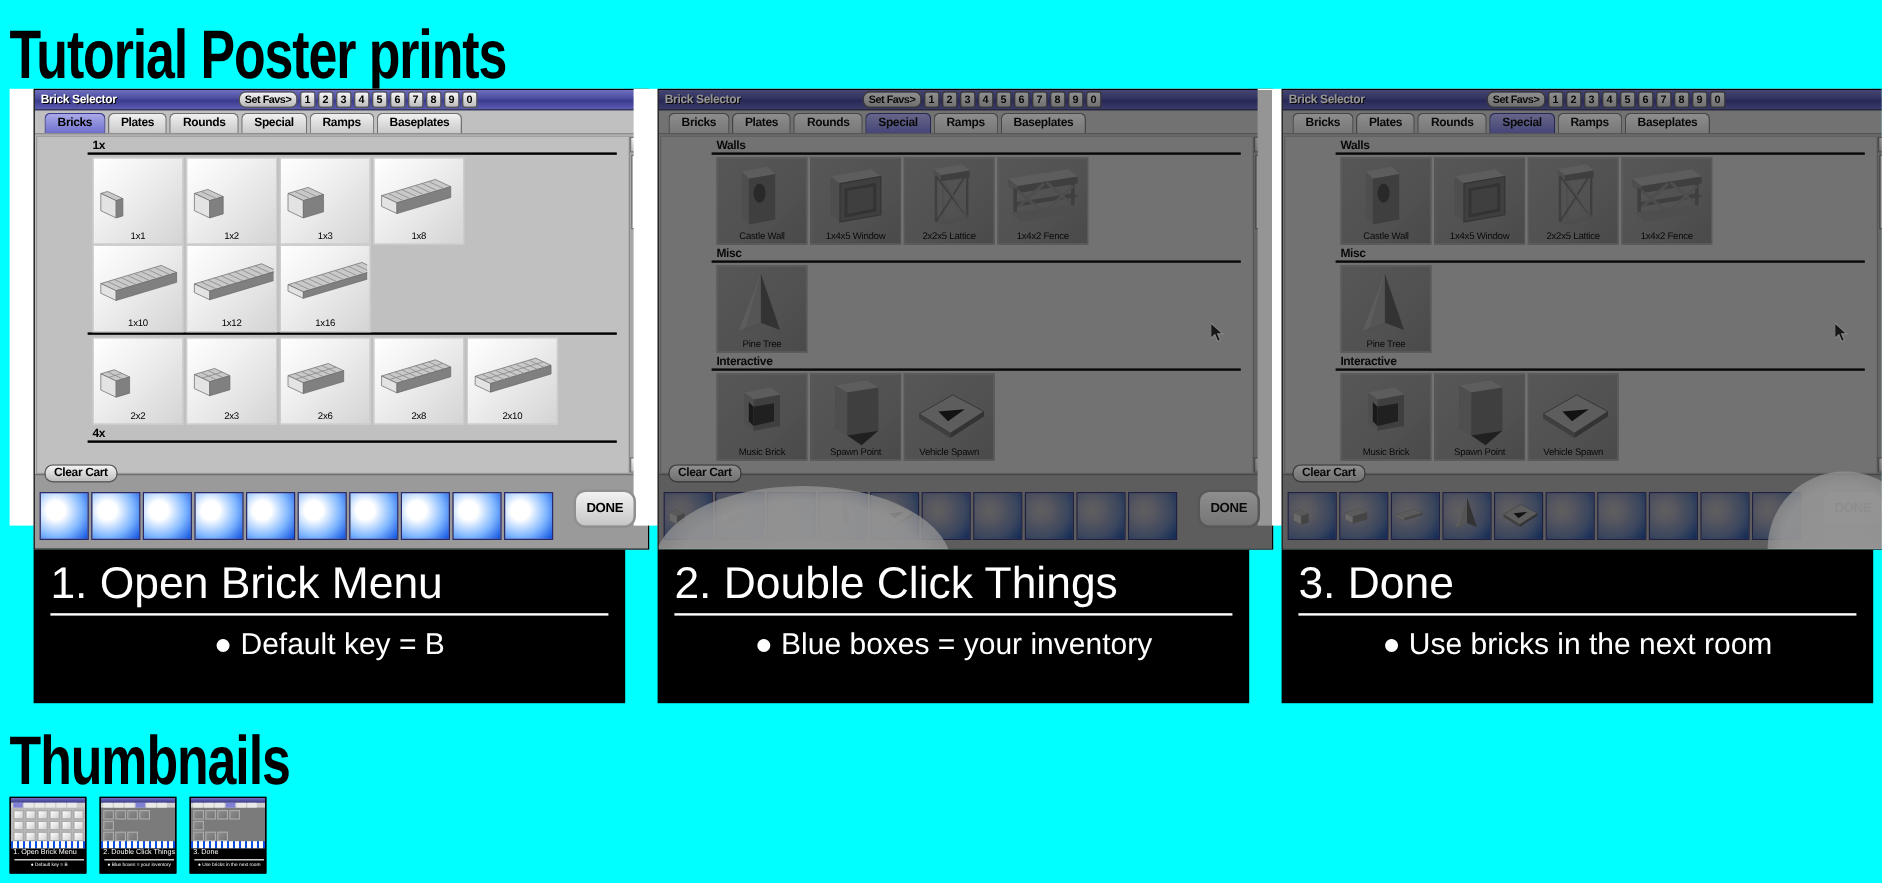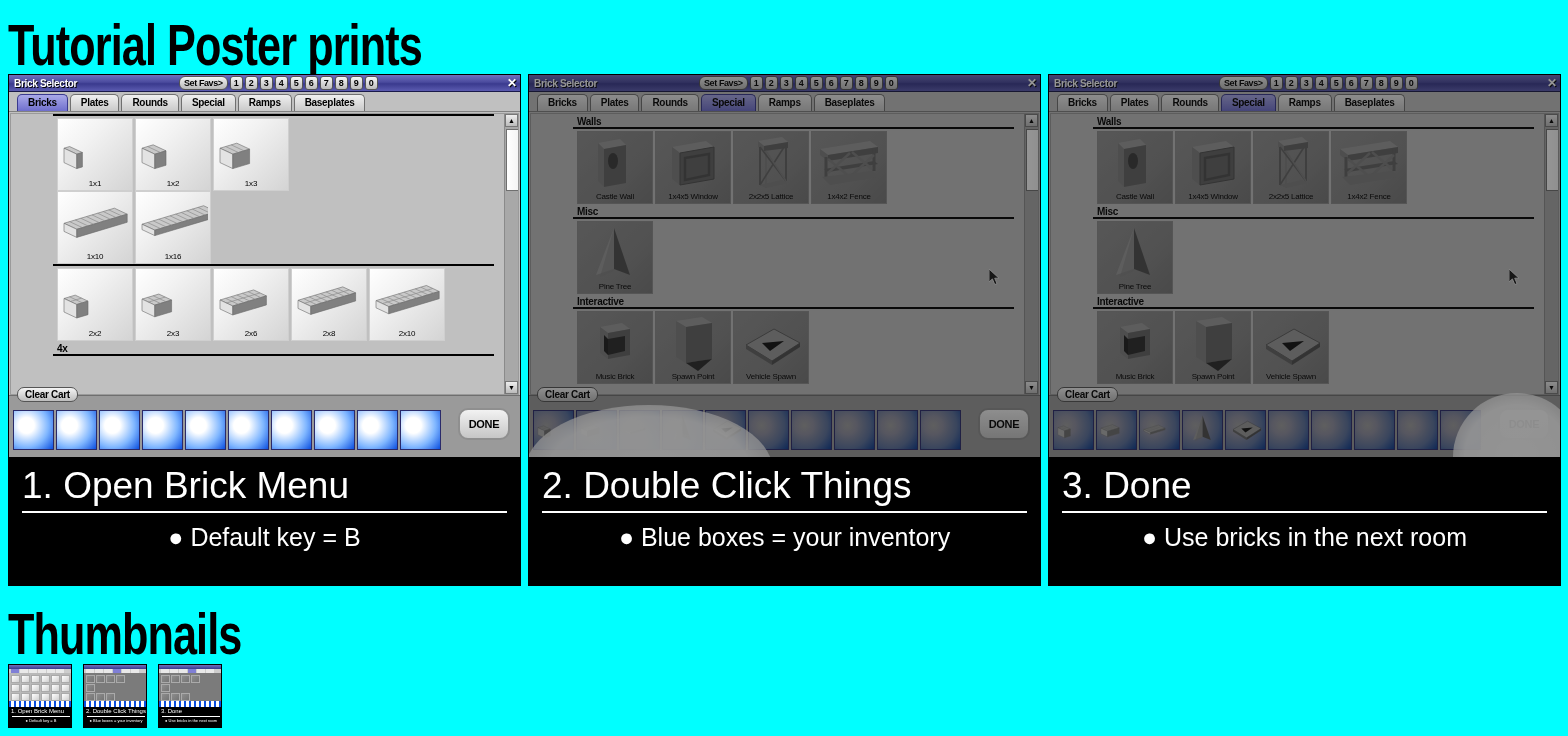--- a/index.html
+++ b/index.html
@@ -24,21 +24,22 @@
   }
   #title-main { left: 8px; top: 11px; font-size: 47px; }
   #title-thumbs { left: 8px; top: 600px; font-size: 47px; }
 
   
   .panel {
     position: absolute;
     width: 513px;
     height: 364px;
     top: 74px;
-    background: #f9a8d4;
+    background: #ffffff;
+    padding-left: 20px;
   }
   #panel-1 { left: 8px; }
   #panel-2 { left: 528px; }
   #panel-3 { left: 1048px; }
 
   .window {
     position: relative;
     width: 513px;
     height: 384px;
     background: #c0c0c0;
@@ -294,20 +295,21 @@
           <div class="tabs">
             <div class="tab active">Bricks</div>
             <div class="tab">Plates</div>
             <div class="tab">Rounds</div>
             <div class="tab">Special</div>
             <div class="tab">Ramps</div>
             <div class="tab">Baseplates</div>
           </div>
           <div class="pane">
             <div class="pane-inner">
+              <div class="group-label">1x</div>
               <div class="group-rule"></div>
               <div class="brick-row">
                 <div class="brick-cell">
                   <div class="art">
                     <svg width="70" height="52" viewBox="0 0 70 52">
                       <polygon points="4,23.2 9.600000000000001,21.52 22.400000000000002,27.52 16.8,29.2" fill="#c9c9c9" stroke="#6a6a6a" stroke-width="0.6"></polygon>
                       <polygon points="4,23.2 16.8,29.2 16.8,43.6 4,37.6" fill="#e3e3e3" stroke="#6a6a6a" stroke-width="0.6"></polygon>
                       <polygon points="16.8,29.2 22.400000000000002,27.52 22.400000000000002,41.92 16.8,43.6" fill="#808080" stroke="#6a6a6a" stroke-width="0.6"></polygon>
                     </svg>
                   </div>
@@ -328,40 +330,76 @@
                   <div class="art">
                     <svg width="70" height="52" viewBox="0 0 70 52">
                       <polygon points="4,23.2 20.8,18.16 33.6,24.16 16.8,29.2" fill="#c9c9c9" stroke="#6a6a6a" stroke-width="0.6"></polygon>
                       <polygon points="4,23.2 16.8,29.2 16.8,43.6 4,37.6" fill="#e3e3e3" stroke="#6a6a6a" stroke-width="0.6"></polygon>
                       <polygon points="16.8,29.2 33.6,24.16 33.6,38.56 16.8,43.6" fill="#808080" stroke="#6a6a6a" stroke-width="0.6"></polygon>
                       <line x1="9.6" y1="21.52" x2="22.4" y2="27.52" stroke="#8d8d8d" stroke-width="0.7"></line>
                       <line x1="15.2" y1="19.84" x2="28" y2="25.84" stroke="#8d8d8d" stroke-width="0.7"></line>
                     </svg>
                   </div>
                   <div class="cap">1x3</div>
+                </div>
+                <div class="brick-cell">
+                  <div class="art">
+                    <svg width="70" height="52" viewBox="0 0 70 52">
+                      <polygon points="4,25 48.800000000000004,11.559999999999999 61.60000000000001,17.56 16.8,31" fill="#c9c9c9" stroke="#6a6a6a" stroke-width="0.6"></polygon>
+                      <polygon points="4,25 16.8,31 16.8,40 4,34" fill="#e3e3e3" stroke="#6a6a6a" stroke-width="0.6"></polygon>
+                      <polygon points="16.8,31 61.60000000000001,17.56 61.60000000000001,26.56 16.8,40" fill="#808080" stroke="#6a6a6a" stroke-width="0.6"></polygon>
+                      <line x1="9.600000000000001" y1="23.32" x2="22.400000000000002" y2="29.32" stroke="#8d8d8d" stroke-width="0.7"></line>
+                      <line x1="15.200000000000001" y1="21.64" x2="28" y2="27.64" stroke="#8d8d8d" stroke-width="0.7"></line>
+                      <line x1="20.8" y1="19.96" x2="33.6" y2="25.96" stroke="#8d8d8d" stroke-width="0.7"></line>
+                      <line x1="26.400000000000002" y1="18.28" x2="39.2" y2="24.28" stroke="#8d8d8d" stroke-width="0.7"></line>
+                      <line x1="32" y1="16.6" x2="44.8" y2="22.6" stroke="#8d8d8d" stroke-width="0.7"></line>
+                      <line x1="37.6" y1="14.919999999999998" x2="50.400000000000006" y2="20.919999999999998" stroke="#8d8d8d" stroke-width="0.7"></line>
+                      <line x1="43.2" y1="13.239999999999998" x2="56" y2="19.24" stroke="#8d8d8d" stroke-width="0.7"></line>
+                    </svg>
+                  </div>
+                  <div class="cap">1x8</div>
                 </div>
               </div>
               <div class="brick-row">
                 <div class="brick-cell">
                   <div class="art">
                     <svg width="70" height="52" viewBox="0 0 70 52">
                       <polygon points="4,25.3 54.400000000000006,10.18 67.2,16.18 16.8,31.3" fill="#c9c9c9" stroke="#6a6a6a" stroke-width="0.6"></polygon>
                       <polygon points="4,25.3 16.8,31.3 16.8,39.4 4,33.4" fill="#e3e3e3" stroke="#6a6a6a" stroke-width="0.6"></polygon>
                       <polygon points="16.8,31.3 67.2,16.18 67.2,24.28 16.8,39.4" fill="#808080" stroke="#6a6a6a" stroke-width="0.6"></polygon>
                       <line x1="9.600000000000001" y1="23.62" x2="22.400000000000002" y2="29.62" stroke="#8d8d8d" stroke-width="0.7"></line>
                       <line x1="15.200000000000001" y1="21.94" x2="28" y2="27.94" stroke="#8d8d8d" stroke-width="0.7"></line>
                       <line x1="20.8" y1="20.26" x2="33.6" y2="26.26" stroke="#8d8d8d" stroke-width="0.7"></line>
                       <line x1="26.400000000000002" y1="18.580000000000002" x2="39.2" y2="24.580000000000002" stroke="#8d8d8d" stroke-width="0.7"></line>
                       <line x1="32" y1="16.9" x2="44.8" y2="22.9" stroke="#8d8d8d" stroke-width="0.7"></line>
                       <line x1="37.6" y1="15.22" x2="50.400000000000006" y2="21.22" stroke="#8d8d8d" stroke-width="0.7"></line>
                       <line x1="43.2" y1="13.54" x2="56" y2="19.54" stroke="#8d8d8d" stroke-width="0.7"></line>
                       <line x1="48.800000000000004" y1="11.860000000000001" x2="61.60000000000001" y2="17.86" stroke="#8d8d8d" stroke-width="0.7"></line>
                     </svg>
                   </div>
                   <div class="cap">1x10</div>
+                </div>
+                <div class="brick-cell">
+                  <div class="art">
+                    <svg width="70" height="52" viewBox="0 0 70 52">
+                      <polygon points="4,25.6 60,8.8 72.8,14.8 16.8,31.6" fill="#c9c9c9" stroke="#6a6a6a" stroke-width="0.6"></polygon>
+                      <polygon points="4,25.6 16.8,31.6 16.8,38.800000000000004 4,32.800000000000004" fill="#e3e3e3" stroke="#6a6a6a" stroke-width="0.6"></polygon>
+                      <polygon points="16.8,31.6 72.8,14.8 72.8,22 16.8,38.800000000000004" fill="#808080" stroke="#6a6a6a" stroke-width="0.6"></polygon>
+                      <line x1="9.600000000000001" y1="23.92" x2="22.400000000000002" y2="29.92" stroke="#8d8d8d" stroke-width="0.7"></line>
+                      <line x1="15.200000000000001" y1="22.240000000000002" x2="28" y2="28.240000000000002" stroke="#8d8d8d" stroke-width="0.7"></line>
+                      <line x1="20.8" y1="20.560000000000002" x2="33.6" y2="26.560000000000002" stroke="#8d8d8d" stroke-width="0.7"></line>
+                      <line x1="26.400000000000002" y1="18.880000000000003" x2="39.2" y2="24.880000000000003" stroke="#8d8d8d" stroke-width="0.7"></line>
+                      <line x1="32" y1="17.200000000000003" x2="44.8" y2="23.200000000000003" stroke="#8d8d8d" stroke-width="0.7"></line>
+                      <line x1="37.6" y1="15.520000000000001" x2="50.400000000000006" y2="21.520000000000003" stroke="#8d8d8d" stroke-width="0.7"></line>
+                      <line x1="43.199999999999996" y1="13.840000000000002" x2="56" y2="19.840000000000003" stroke="#8d8d8d" stroke-width="0.7"></line>
+                      <line x1="48.800000000000004" y1="12.16" x2="61.60000000000001" y2="18.16" stroke="#8d8d8d" stroke-width="0.7"></line>
+                      <line x1="54.4" y1="10.48" x2="67.2" y2="16.48" stroke="#8d8d8d" stroke-width="0.7"></line>
+                    </svg>
+                  </div>
+                  <div class="cap">1x12</div>
                 </div>
                 <div class="brick-cell">
                   <div class="art">
                     <svg width="70" height="52" viewBox="0 0 70 52">
                       <polygon points="4,26.2 65.6,7.719999999999999 78.39999999999999,13.719999999999999 16.8,32.2" fill="#c9c9c9" stroke="#6a6a6a" stroke-width="0.6"></polygon>
                       <polygon points="4,26.2 16.8,32.2 16.8,37.6 4,31.599999999999998" fill="#e3e3e3" stroke="#6a6a6a" stroke-width="0.6"></polygon>
                       <polygon points="16.8,32.2 78.39999999999999,13.719999999999999 78.39999999999999,19.119999999999997 16.8,37.6" fill="#808080" stroke="#6a6a6a" stroke-width="0.6"></polygon>
                       <line x1="9.600000000000001" y1="24.52" x2="22.400000000000002" y2="30.52" stroke="#8d8d8d" stroke-width="0.7"></line>
                       <line x1="15.200000000000001" y1="22.84" x2="28" y2="28.84" stroke="#8d8d8d" stroke-width="0.7"></line>
                       <line x1="20.8" y1="21.16" x2="33.6" y2="27.16" stroke="#8d8d8d" stroke-width="0.7"></line>

